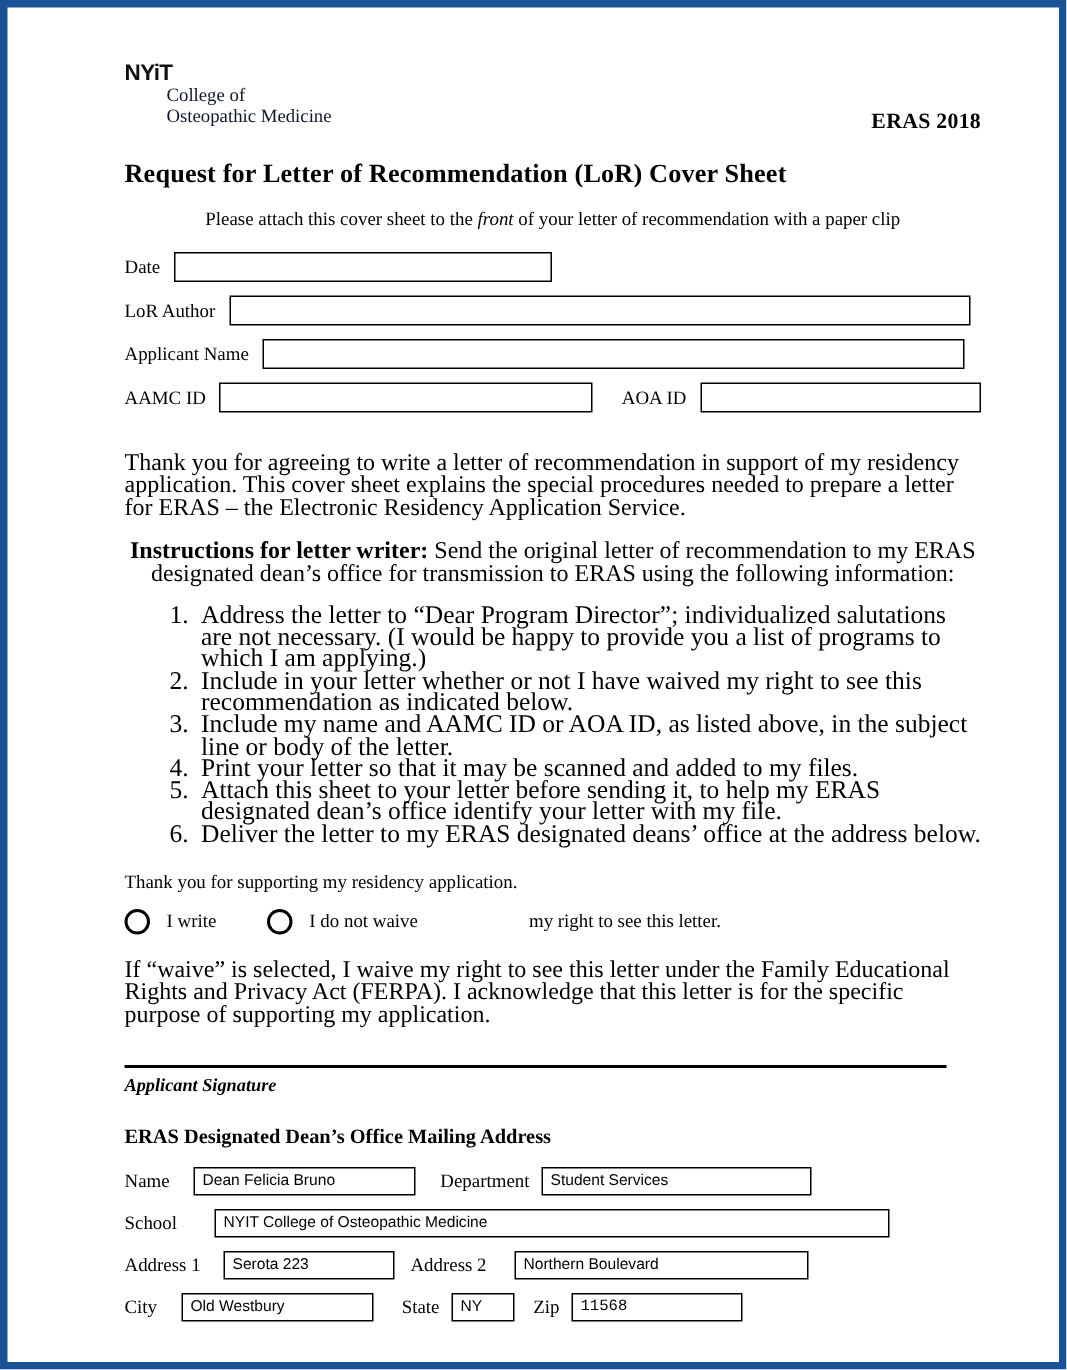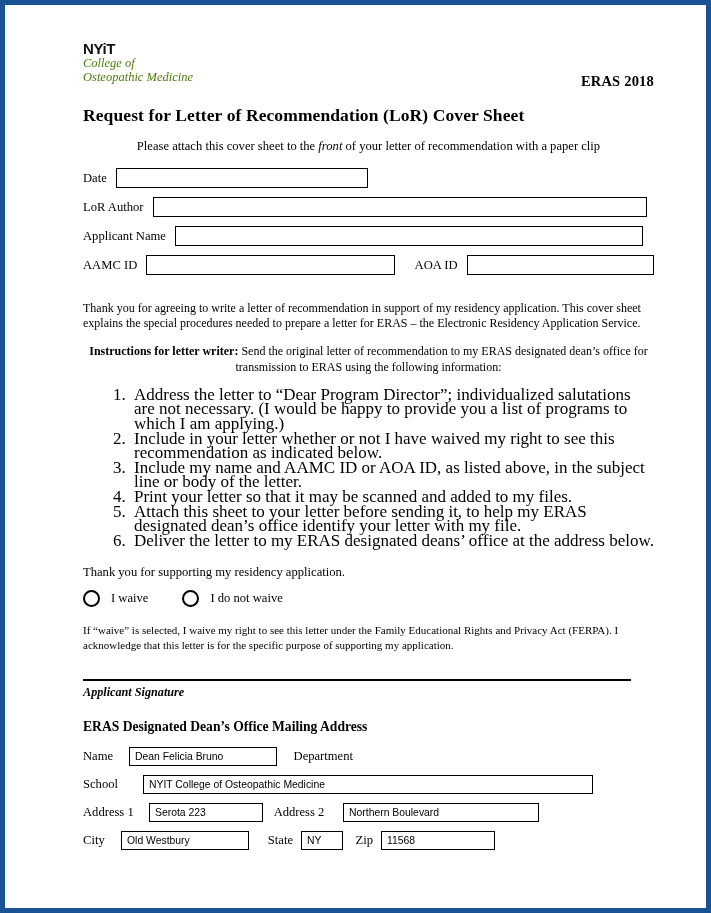--- a/index.html
+++ b/index.html
@@ -53,26 +53,26 @@
     font-family: "Liberation Sans", sans-serif;
     font-weight: bold;
     font-size: 15px;
     letter-spacing: -0.4px;
     color: #111111;
     display: block;
     margin-bottom: 1px;
   }
   .logo-sub {
     font-family: "Liberation Serif", serif;
-    font-style: italic;
     font-size: 12.5px;
     line-height: 13.5px;
-    color: #4d7c0f;
+    color: #0f172a;
     display: block;
     white-space: pre-line;
+    margin-left: 28px;
   }
   .eras-year {
     position: absolute;
     right: 0;
     top: 38px;
     font-weight: bold;
     font-size: 14.5px;
     letter-spacing: 0.2px;
   }
 
@@ -110,21 +110,21 @@
   }
   .fbox.date    { width: 252px; }
   .fbox.author  { width: 494px; }
   .fbox.appname { width: 468px; }
   .fbox.aamc    { width: 252px; }
   .fbox.aoa     { width: 190px; }
   .gap-aoa { width: 20px; }
 
   
   .para {
-    font-size: 12px;
+    font-size: 16px;
     line-height: 15.2px;
     margin: 26px 0 0 0;
   }
   .para.tight { margin-top: 13px; text-align: center; }
   .para b { font-weight: bold; }
 
   ol.steps {
     font-size: 17px;
     line-height: 14.6px;
     margin: 13px 0 0 0;
@@ -152,21 +152,21 @@
     border: 2.1px solid #000000;
     border-radius: 50%;
     background: #ffffff;
     flex: 0 0 auto;
   }
   .radio-label { padding-left: 11px; }
   .gap-opt2 { width: 34px; }
   .waiver-tail { padding-left: 74px; }
 
   .ferpa {
-    font-size: 11px;
+    font-size: 16px;
     line-height: 15px;
     margin-top: 16px;
   }
 
   
   .sig-rule {
     border-top: 2.6px solid #000000;
     width: 548px;
     margin-top: 26px;
   }
@@ -212,21 +212,21 @@
   .al-state { width: 52px; text-align: right; padding-right: 8px; }
   .al-zip   { width: 38px; text-align: right; padding-right: 8px; }
 
   .ab-name  { width: 148px; }
   .ab-dept  { width: 180px; }
   .ab-school{ width: 450px; }
   .ab-a1    { width: 114px; }
   .ab-a2    { width: 196px; }
   .ab-city  { width: 128px; }
   .ab-state { width: 42px; }
-  .ab-zip   { width: 114px; }
+  .ab-zip   { width: 114px; font-family: Liberation Mono, monospace; }
 </style>
 </head>
 <body>
 
 <div id="page" style="background: rgb(26, 82, 150);">
  <div id="sheet">
   <div id="inner">
 
    <div class="letterhead">
      <div class="logo-block">
@@ -281,39 +281,41 @@
      <li>Include my name and AAMC ID or AOA ID, as listed above, in the subject line or body of the letter.</li>
      <li>Print your letter so that it may be scanned and added to my files.</li>
      <li>Attach this sheet to your letter before sending it, to help my ERAS designated dean’s office identify your letter with my file.</li>
      <li>Deliver the letter to my ERAS designated deans’ office at the address below.</li>
    </ol>
 
    <div class="waiver-lead">Thank you for supporting my residency application.</div>
 
    <div class="waiver-row">
      <span class="radio"></span>
-     <span class="radio-label">I waive</span>
+     <span class="radio-label">I write</span>
      <span class="gap-opt2"></span>
      <span class="radio"></span>
      <span class="radio-label">I do not waive</span>
+     <span class="waiver-tail">my right to see this letter.</span>
    </div>
 
    <p class="ferpa">If “waive” is selected, I waive my right to see this letter under the Family Educational Rights and Privacy Act (FERPA).  I acknowledge that this letter is for the specific purpose of supporting my application.</p>
 
    <div class="sig-rule"></div>
    <div class="sig-caption">Applicant Signature</div>
 
    <div class="addr-head">ERAS Designated Dean’s Office Mailing Address</div>
 
    <div class="addr-table">
 
      <div class="arow">
        <span class="alabel al-name">Name</span>
        <input class="abox ab-name" type="text" value="Dean Felicia Bruno" style="">
        <span class="alabel al-dept">Department</span>
+       <input class="abox ab-dept" type="text" value="Student Services" style="">
      </div>
 
      <div class="arow">
        <span class="alabel al-school">School</span>
        <input class="abox ab-school" type="text" value="NYIT College of Osteopathic Medicine" style="">
      </div>
 
      <div class="arow">
        <span class="alabel al-a1">Address 1</span>
        <input class="abox ab-a1" type="text" value="Serota 223" style="">

